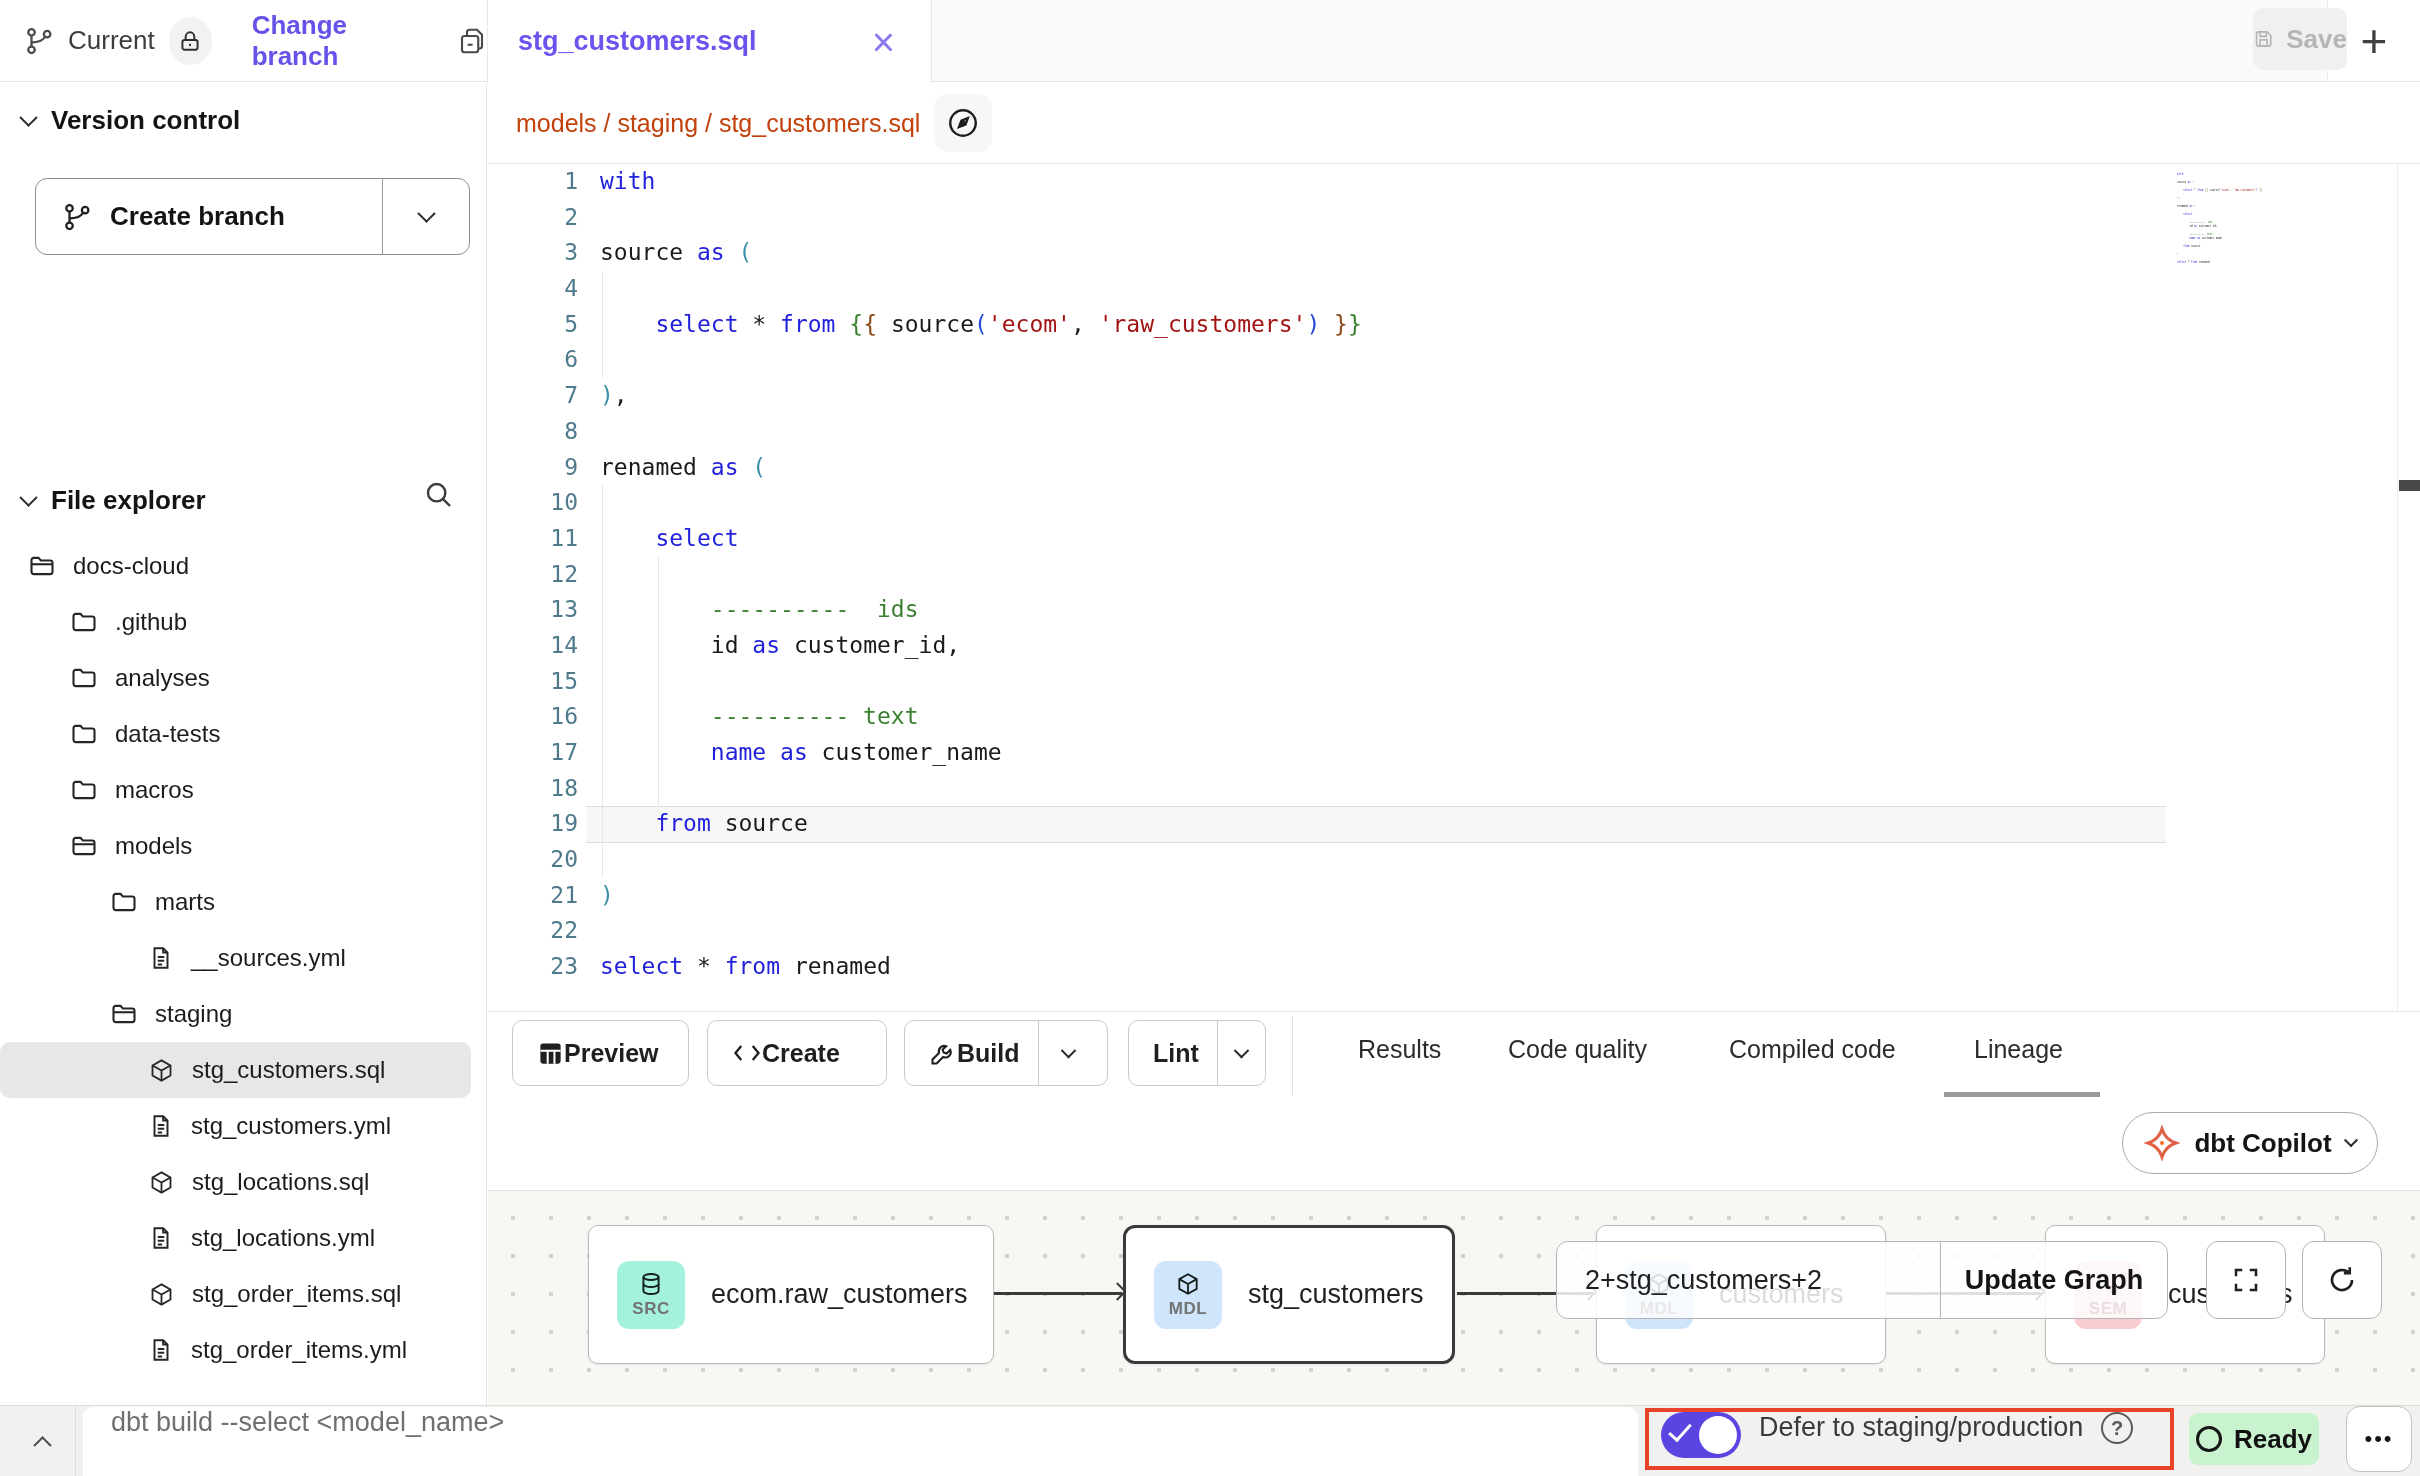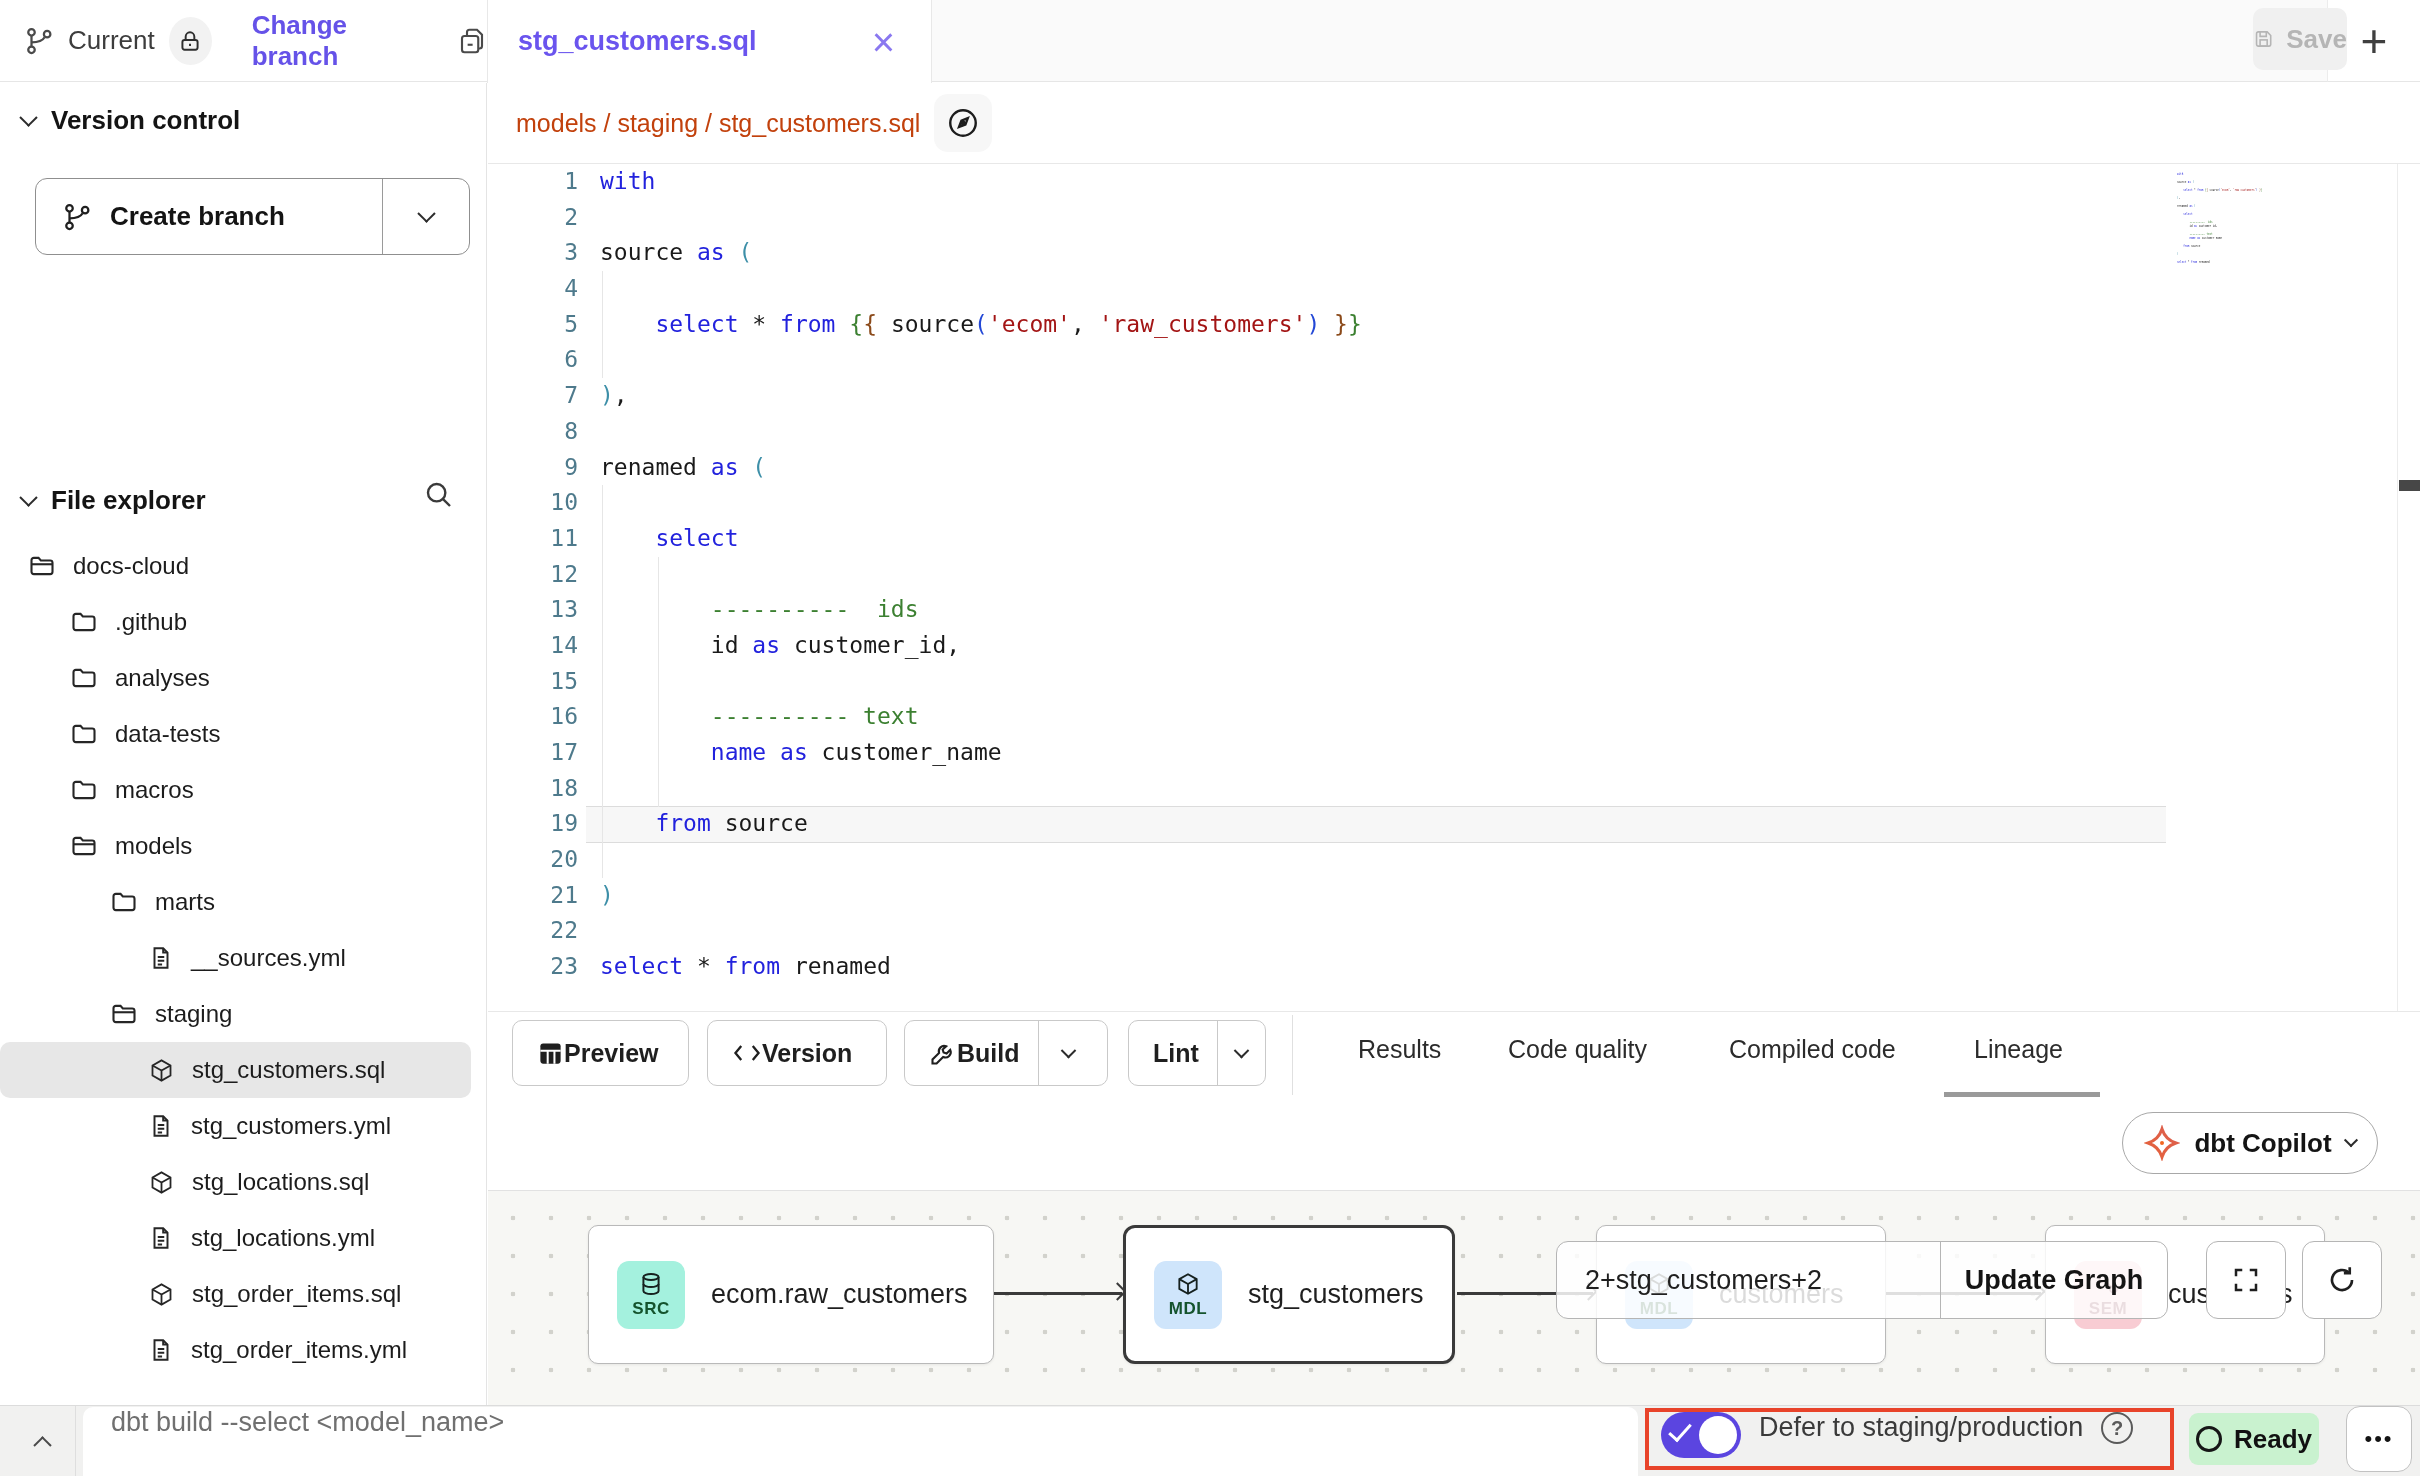--- a/index.html
+++ b/index.html
@@ -109,21 +109,21 @@
   #graph { position:absolute; left:488px; top:1190px; width:1932px; height:215px;
     background:#f7f7f4; border-top:1px solid #e2e2e2;
     background-image:radial-gradient(circle, #d2d2cc 2.1px, transparent 2.6px);
     background-size:38px 38px; background-position:6px 8px; }
   .node { position:absolute; top:34px; height:139px; background:#fff; border:1.5px solid #b9b9b9;
     border-radius:10px; box-shadow:0 1px 3px rgba(0,0,0,.07); display:flex; align-items:center;
     gap:26px; padding-left:28px; z-index:1; cursor:pointer; }
   .node.selected { border:3.5px solid #3a3a3a; border-radius:12px; }
   .node-badge { width:68px; height:68px; border-radius:12px; display:flex; flex-direction:column;
     align-items:center; justify-content:center; gap:2px; }
-  .node-badge .nb-label { font-size:17px; font-weight:700; color:#14532d; letter-spacing:.5px; }
+  .node-badge .nb-label { font-size:17px; font-weight:700; color:#737373; letter-spacing:.5px; }
   .badge-src { background:#a4f1de; } .badge-mdl { background:#cfe5fb; } .badge-sem { background:#f8ccd3; }
   .node-title { font-size:27px; color:#1f1f1f; white-space:nowrap; }
   .edge { position:absolute; top:101px; height:2.5px; background:#3a3a3a; z-index:0; }
   .edge::after { content:""; position:absolute; right:-2px; top:-7px; width:11px; height:11px;
     border-right:2.5px solid #3a3a3a; border-top:2.5px solid #3a3a3a; transform:rotate(45deg); }
   #graph-overlay { position:absolute; left:1068px; top:50px; width:612px; height:78px;
     background:rgba(255,255,255,.84); border:1.5px solid #b5b5b5; border-radius:12px;
     display:flex; z-index:2; }
   #graph-selector { flex:1; display:flex; align-items:center; padding-left:28px;
     border-right:1.2px solid #b5b5b5; font-size:27px; color:#1f1f1f; cursor:text; }
@@ -456,21 +456,21 @@
         <path d="M3 9.5h18M9.5 9.5v11.5M15.5 9.5v11.5" stroke="#fff" stroke-width="1.8"></path>
       </svg>
       <span class="tb-label">Preview</span>
     </div>
   </div>
   <div class="tb-btn" style="left:219px; width:180px;">
     <div class="tb-main">
       <svg width="30" height="26" viewBox="0 0 26 22" fill="none" stroke="#1f1f1f" stroke-width="2">
         <path d="M8 5l-5 6 5 6M18 5l5 6-5 6"></path>
       </svg>
-      <span class="tb-label">Version</span>
+      <span class="tb-label">Create</span>
     </div>
   </div>
   <div class="tb-btn" style="left:416px; width:204px;">
     <div class="tb-main" style="padding-right:18px;">
       <svg width="28" height="28" viewBox="0 0 24 24" fill="none" stroke="#1f1f1f" stroke-width="1.8">
         <path d="M14.7 6.3a4.6 4.6 0 0 0-6.1 5.6L3 17.5V21h3.5l5.6-5.6a4.6 4.6 0 0 0 6.1-6.1l-3.1 3.1-2.6-.8-.8-2.6z"></path>
       </svg>
       <span class="tb-label">Build</span>
     </div>
     <div class="tb-split">

